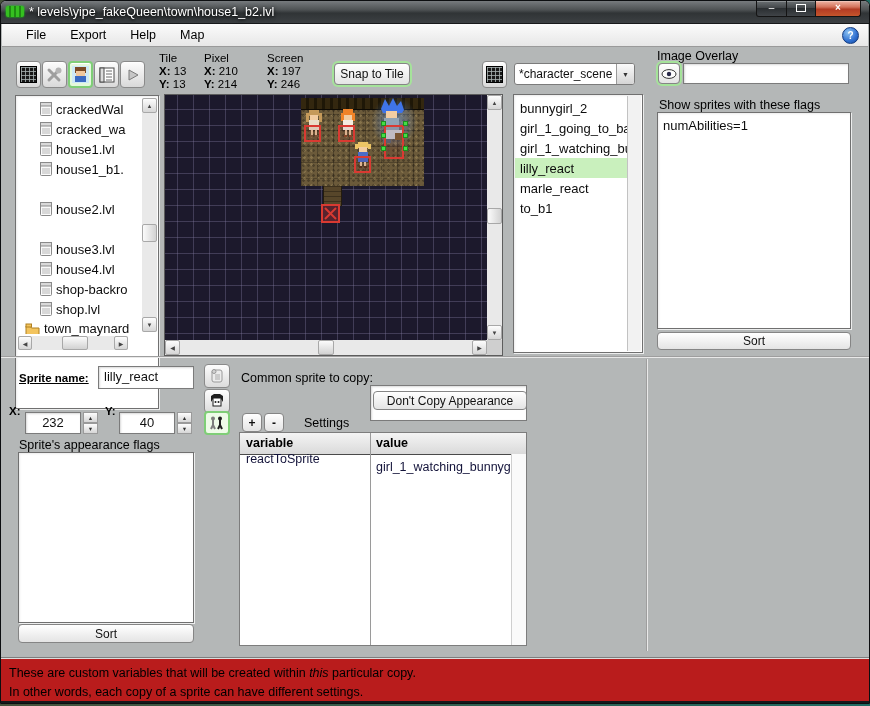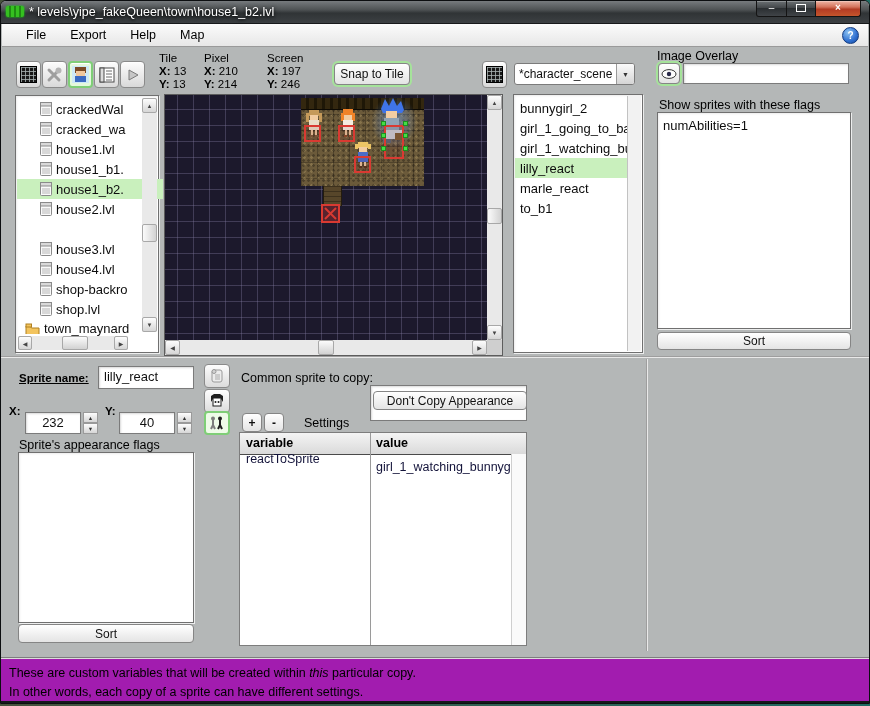--- a/index.html
+++ b/index.html
@@ -117,21 +117,21 @@
   .spin-b{flex:1;background:linear-gradient(#fdfdfd,#d6d6d6);border:1px solid #9a9a9a;
     font-size:5.5px;color:#333;display:flex;align-items:center;justify-content:center;}
   .mini-btn{position:absolute;width:26px;height:24px;border:1px solid #8a8a8a;border-radius:4px;
     background:linear-gradient(#fdfdfd,#dcdcdc);display:flex;align-items:center;justify-content:center;
     box-sizing:border-box;}
   .mini-btn.sel{border:2px solid #7fce77;background:#eefbe8;}
   .sep-h{position:absolute;left:0;right:0;top:355px;height:2px;
     background:linear-gradient(#9e9e9e 50%,#e9e9e9 50%);}
   .sep-v{position:absolute;left:645px;top:358px;width:2px;height:292px;
     background:linear-gradient(90deg,#9e9e9e 50%,#e9e9e9 50%);}
-  .statusbar{position:absolute;left:0;right:0;top:656px;height:44px;background:#a21caf;
+  .statusbar{position:absolute;left:0;right:0;top:656px;height:44px;background:#b91c1c;
     border-top:1px solid #7e7e7e;box-shadow:inset 0 1px 0 #dcdcdc;}
   .status-line{position:absolute;left:8px;font-size:12.5px;color:#000;}
   .bottom-frame{position:absolute;left:0;right:0;top:700px;height:2px;background:#15181b;}
 </style>
 </head>
 <body>
 
 <div class="window">
 
   <div class="titlebar">
@@ -217,21 +217,21 @@
 
   <div class="lbl" style="left:656px;top:48px;">Image Overlay</div>
   <div class="btn focus-green abs" style="left:657px;top:62px;width:22px;height:21px;">
     <svg width="16" height="10">
       <ellipse cx="8" cy="5" rx="7" ry="4.4" fill="#fdfdfd" stroke="#333"></ellipse>
       <circle cx="8" cy="5" r="2.2" fill="#2a2a4a"></circle>
     </svg>
   </div>
   <div class="field abs" style="left:682px;top:62px;width:166px;height:21px;"></div>
 
-  <div class="panel" style="left:14px;top:94px;width:144px;height:258px;">
+  <div class="panel" style="left:14px;top:94px;width:144px;height:314px;">
     <div class="row" style="top:3px;width:123px;padding-left:23px;">
       <svg width="12" height="14" style="margin-right:4px;flex:none;">
           <rect x="0.5" y="0.5" width="11" height="13" rx="1" fill="#fafafa" stroke="#8a8a8a"></rect>
           <rect x="0.5" y="0.5" width="11" height="3.5" fill="#d9d9d9" stroke="#8a8a8a"></rect>
           <line x1="2" y1="7" x2="10" y2="7" stroke="#b5b5b5"></line>
           <line x1="2" y1="9" x2="10" y2="9" stroke="#b5b5b5"></line>
           <line x1="2" y1="11" x2="10" y2="11" stroke="#b5b5b5"></line>
         </svg>
       <span>crackedWal</span>
       </div>
@@ -257,30 +257,20 @@
       </div>
     <div class="row" style="top:63px;width:123px;padding-left:23px;">
       <svg width="12" height="14" style="margin-right:4px;flex:none;">
           <rect x="0.5" y="0.5" width="11" height="13" rx="1" fill="#fafafa" stroke="#8a8a8a"></rect>
           <rect x="0.5" y="0.5" width="11" height="3.5" fill="#d9d9d9" stroke="#8a8a8a"></rect>
           <line x1="2" y1="7" x2="10" y2="7" stroke="#b5b5b5"></line>
           <line x1="2" y1="9" x2="10" y2="9" stroke="#b5b5b5"></line>
           <line x1="2" y1="11" x2="10" y2="11" stroke="#b5b5b5"></line>
         </svg>
       <span>house1_b1.</span>
-      </div>
-    <div class="row sel" style="top:83px;width:123px;padding-left:23px;">
-      <svg width="12" height="14" style="margin-right:4px;flex:none;">
-          <rect x="0.5" y="0.5" width="11" height="13" rx="1" fill="#fafafa" stroke="#8a8a8a"></rect>
-          <rect x="0.5" y="0.5" width="11" height="3.5" fill="#d9d9d9" stroke="#8a8a8a"></rect>
-          <line x1="2" y1="7" x2="10" y2="7" stroke="#b5b5b5"></line>
-          <line x1="2" y1="9" x2="10" y2="9" stroke="#b5b5b5"></line>
-          <line x1="2" y1="11" x2="10" y2="11" stroke="#b5b5b5"></line>
-        </svg>
-      <span>house1_b2.</span>
       </div>
     <div class="row" style="top:103px;width:123px;padding-left:23px;">
       <svg width="12" height="14" style="margin-right:4px;flex:none;">
           <rect x="0.5" y="0.5" width="11" height="13" rx="1" fill="#fafafa" stroke="#8a8a8a"></rect>
           <rect x="0.5" y="0.5" width="11" height="3.5" fill="#d9d9d9" stroke="#8a8a8a"></rect>
           <line x1="2" y1="7" x2="10" y2="7" stroke="#b5b5b5"></line>
           <line x1="2" y1="9" x2="10" y2="9" stroke="#b5b5b5"></line>
           <line x1="2" y1="11" x2="10" y2="11" stroke="#b5b5b5"></line>
         </svg>
       <span>house2.lvl</span>

